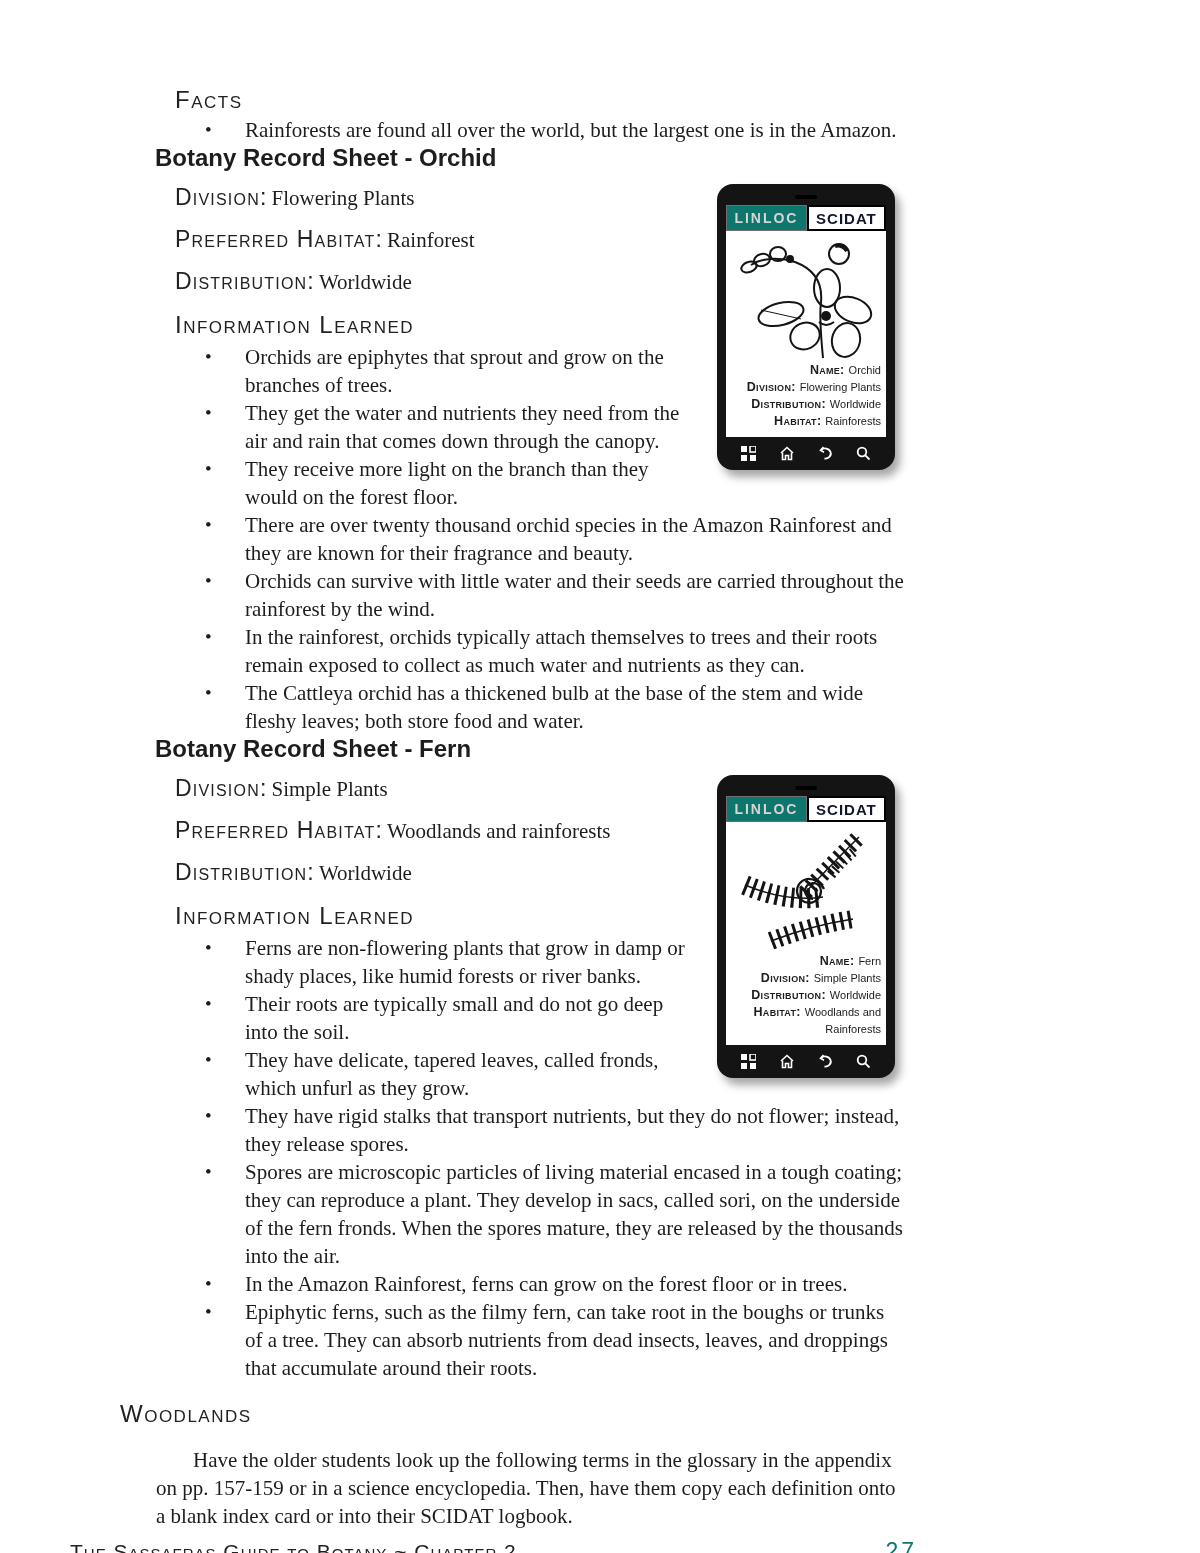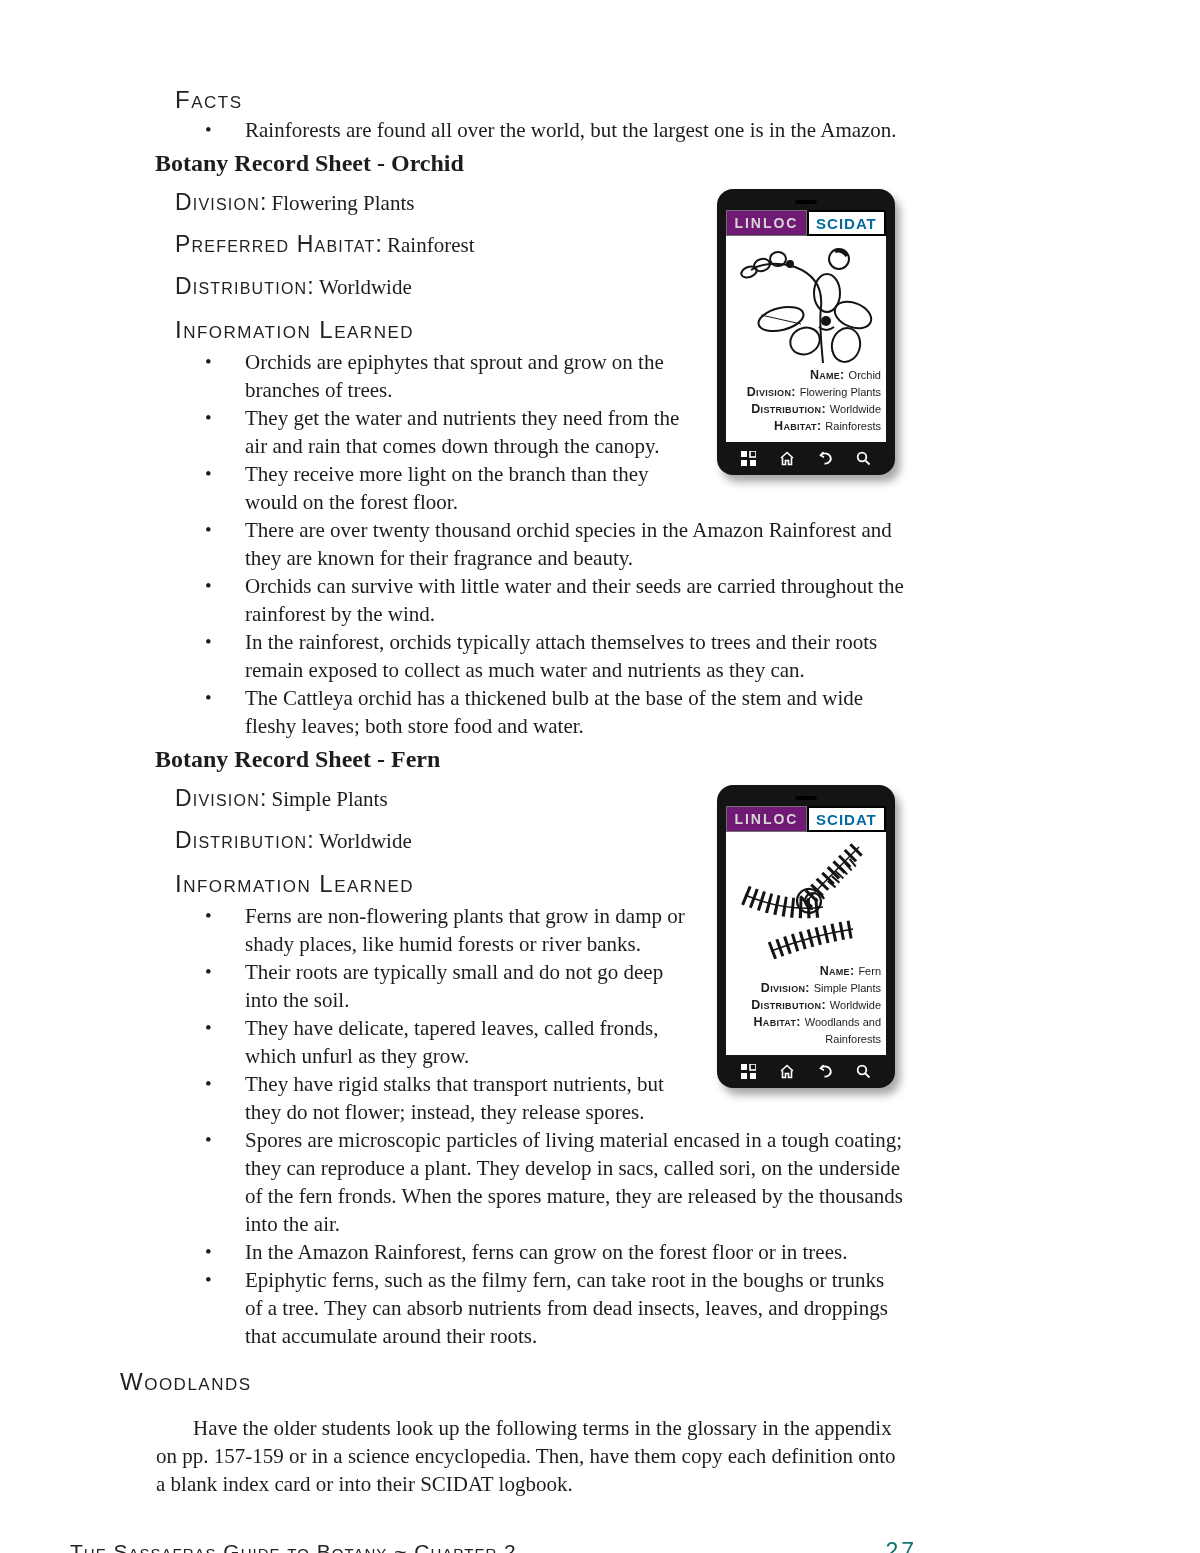--- a/index.html
+++ b/index.html
@@ -17,24 +17,24 @@
   .caps-head{
     font-family:"Liberation Sans", sans-serif;
     font-variant:small-caps;
     font-weight:400;
     font-size:24px;
     letter-spacing:1.5px;
     margin:0 0 2px 175px;
     color:#222;
   }
   h2.rec-head{
-    font-family:Liberation Serif, serif;
+    font-family:Liberation Sans, sans-serif;
     font-weight:700;
     font-size:24px;
-    margin:6px 0 10px 155px;
+    margin:0 0 10px 155px;
   }
   .field{
     margin:9px 0 9px 175px;
     line-height:30px;
   }
   .caps-label{
     font-family:"Liberation Sans", sans-serif;
     font-variant:small-caps;
     font-size:23px;
     letter-spacing:1.2px;
@@ -78,32 +78,32 @@
     box-shadow:5px 7px 9px rgba(0,0,0,0.35);
   }
   .notch{
     width:22px;height:4px;background:#000;
     border-radius:2px;margin:0 auto 6px auto;
   }
   .screen{background:#ffffff;}
   .brandbar{display:flex;}
   .brand-left{
     flex:1.05;
-    background:#701a75;
+    background:#0f766e;
     border:1px solid #6f6f6f;
     color:#d6d6d6;
     font-family:"Liberation Sans", sans-serif;
     font-weight:700;font-size:14px;letter-spacing:2px;
     text-align:center;padding:4px 0 3px 0;
   }
   .brand-right{
     flex:1;
     background:#ffffff;
     border:2px solid #000;
-    color:#0369a1;
+    color:#0f172a;
     font-family:"Liberation Sans", sans-serif;
     font-weight:700;font-size:15px;letter-spacing:1px;
     text-align:center;padding:3px 0 2px 0;
   }
   .art{height:128px;display:flex;align-items:center;justify-content:center;overflow:hidden;}
   .art svg{display:block;}
   .dev-fields{padding:2px 5px 8px 6px;}
   .dev-row{line-height:15px;text-align:right;}
   .dev-label{
     font-family:"Liberation Sans", sans-serif;
@@ -264,20 +264,21 @@
               <path d="M6.5 1 L3.5 4.2 L7 6.2" stroke-width="1.6"></path>
             </svg>
           <svg width="15" height="15" viewBox="0 0 15 15" fill="none" stroke="#fff" stroke-width="1.8">
               <circle cx="6" cy="6" r="4.3"></circle>
               <path d="M9.3 9.3 L13.5 13.5"></path>
             </svg>
         </div>
       </aside>
 
       <div class="field"><span class="caps-label">Division:</span> <span class="serif-val">Simple Plants</span></div>
+      <div class="field"><span class="caps-label">Preferred Habitat:</span> <span class="serif-val">Woodlands and rainforests</span></div>
       <div class="field"><span class="caps-label">Distribution:</span> <span class="serif-val">Worldwide</span></div>
 
       <h3 class="caps-head info-head">Information Learned</h3>
       <ul class="bullets">
         <li>Ferns are non-flowering plants that grow in damp or shady places, like humid forests or river banks.</li>
         <li>Their roots are typically small and do not go deep into the soil.</li>
         <li>They have delicate, tapered leaves, called fronds, which unfurl as they grow.</li>
         <li>They have rigid stalks that transport nutrients, but they do not flower; instead, they release spores.</li>
         <li>Spores are microscopic particles of living material encased in a tough coating; they can reproduce a plant. They develop in sacs, called sori, on the underside of the fern fronds. When the spores mature, they are released by the thousands into the air.</li>
         <li>In the Amazon Rainforest, ferns can grow on the forest floor or in trees.</li>

